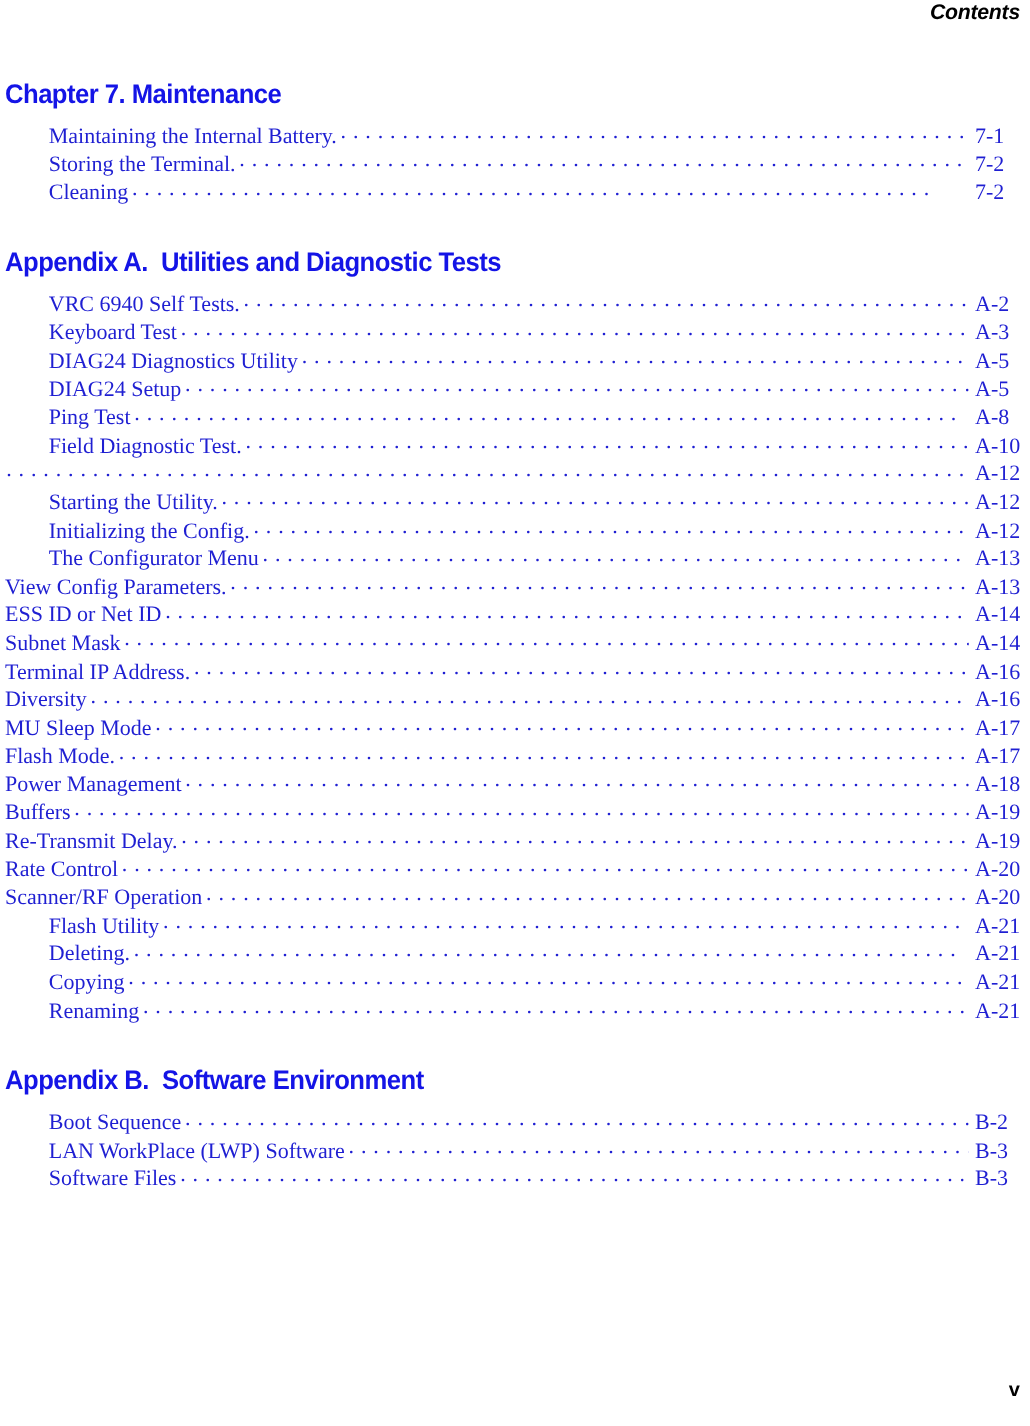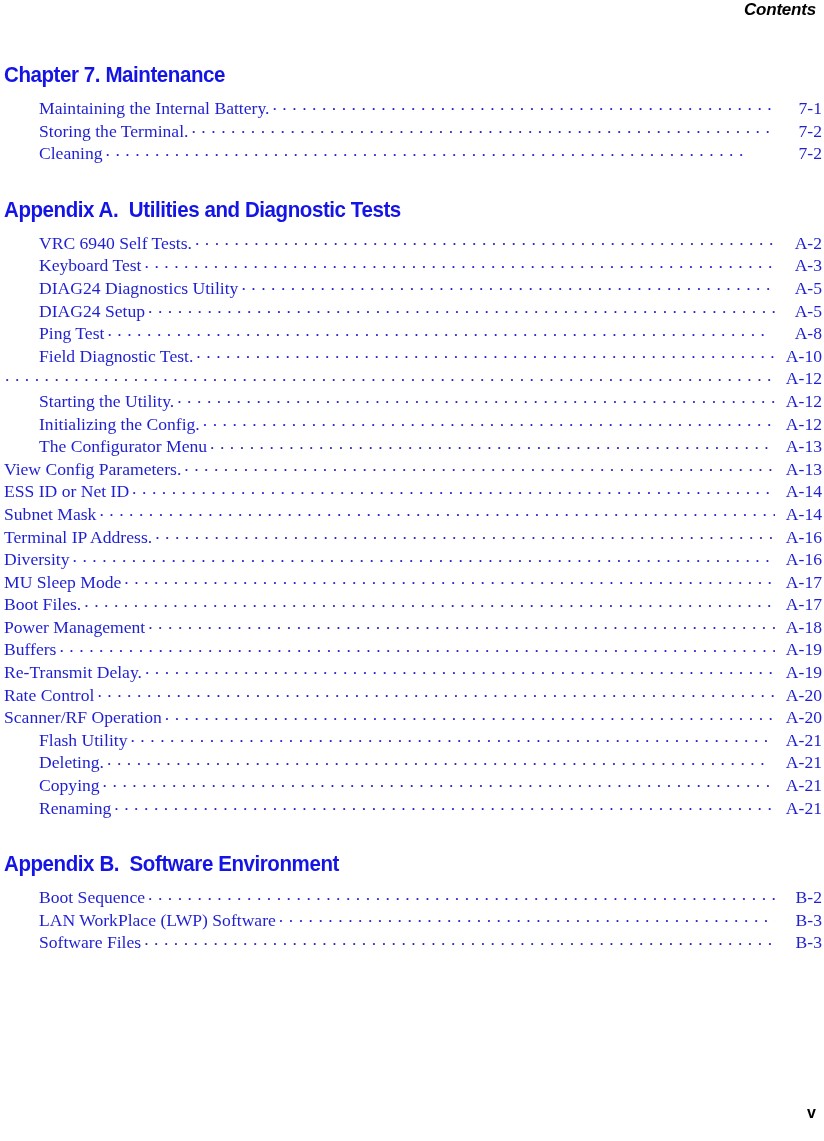--- a/index.html
+++ b/index.html
@@ -87,21 +87,21 @@
     content: ". . . . . . . . . . . . . . . . . . . . . . . . . . . . . . . . . . . . . . . . . . . . . . . . . . . . . . . . . . . . . . . . . . . . . . . . . . . . . . . . . . . . . . . . . . . . . . . . . . . . . . . . . . . . . . . .";
     position: absolute;
     left: 0;
     bottom: -3px;
     white-space: nowrap;
     letter-spacing: 0.55px;
     font-size: 17.6px;
   }
   .toc-page {
     flex: 0 0 auto;
-    text-align: right;
+    text-align: left;
     min-width: 42px;
     padding-left: 2px;
   }
 
   
   .lvl-0 .toc-title { margin-left: 0px; padding-left: 35px; }
   .lvl-1 .toc-title { margin-left: 35px; }
   .lvl-2 .toc-title { }
 
   
@@ -222,21 +222,21 @@
         <span class="toc-title">Diversity</span>
         <span class="toc-leader"></span>
         <span class="toc-page">A-16</span>
       </div>
       <div class="toc-row lvl-2">
         <span class="toc-title">MU Sleep Mode</span>
         <span class="toc-leader"></span>
         <span class="toc-page">A-17</span>
       </div>
       <div class="toc-row lvl-2">
-        <span class="toc-title">Boot Files.</span>
+        <span class="toc-title">Flash Mode.</span>
         <span class="toc-leader"></span>
         <span class="toc-page">A-17</span>
       </div>
       <div class="toc-row lvl-2">
         <span class="toc-title">Power Management</span>
         <span class="toc-leader"></span>
         <span class="toc-page">A-18</span>
       </div>
       <div class="toc-row lvl-2">
         <span class="toc-title">Buffers</span>

